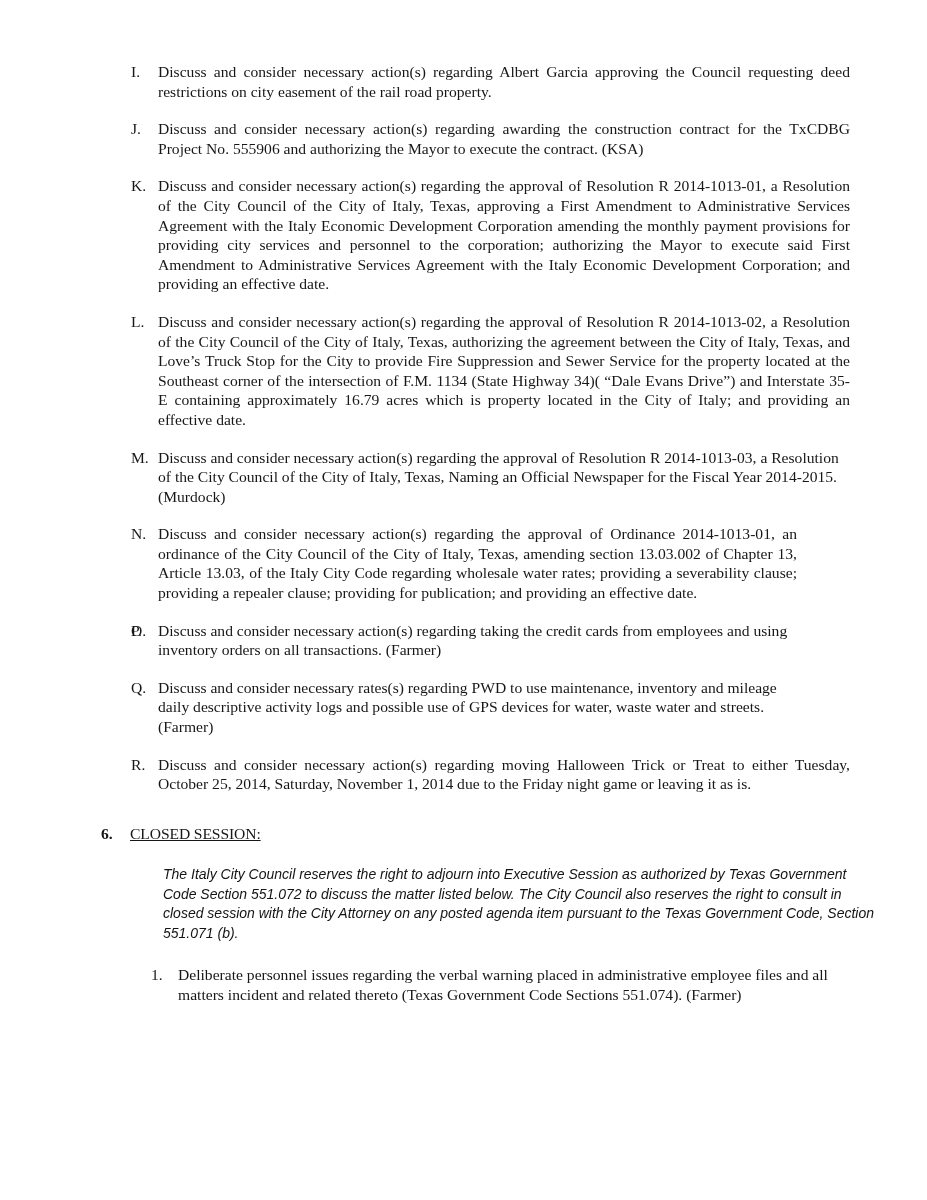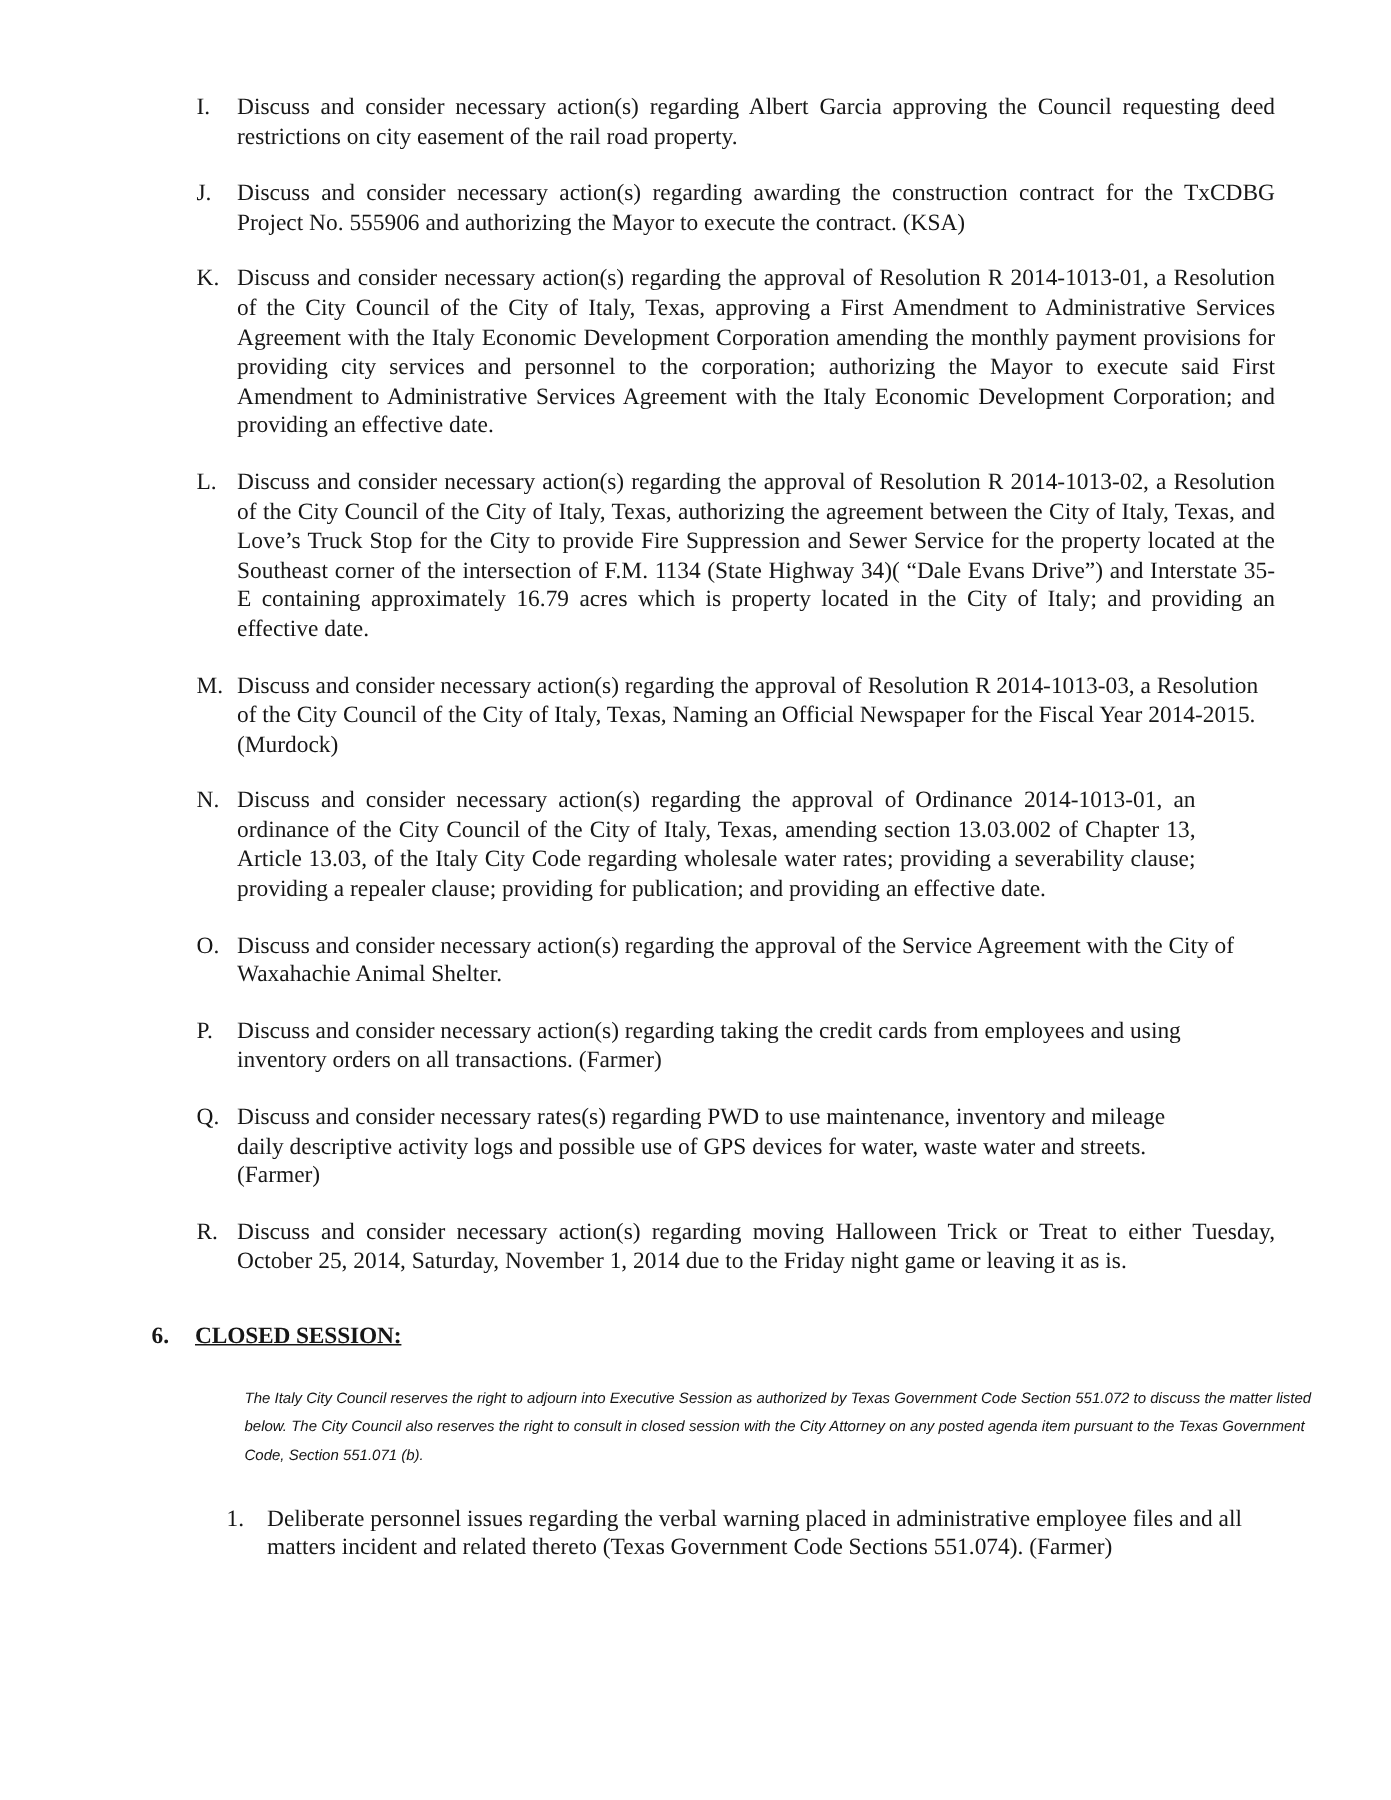--- a/index.html
+++ b/index.html
@@ -70,32 +70,32 @@
     font-weight: bold;
   }
   .section-heading .section-number {
     position: absolute;
     left: 101px;
     top: 0;
     font-weight: bold;
   }
   .section-heading .section-title {
     text-decoration: underline;
-    font-weight: bold;
+    font-weight: normal;
     letter-spacing: -0.1px;
   }
 
   
   .notice {
     margin: 22px 0 0 0;
     padding-left: 163px;
     padding-right: 48px;
     font-family: "Liberation Sans", "DejaVu Sans", sans-serif;
     font-style: italic;
-    font-size: 10px;
+    font-size: 14px;
     line-height: 19.4px;
     text-align: left;
     color: #141414;
   }
 
   
   .sub-list {
     margin: 22px 0 0 0;
     padding: 0;
     list-style: none;
@@ -149,21 +149,20 @@
       <span class="body">Discuss and consider necessary action(s) regarding the approval of Resolution R 2014-1013-03, a Resolution of the City Council of the City of Italy, Texas, Naming an Official Newspaper for the Fiscal Year 2014-2015. (Murdock)</span>
     </li>
 
     <li class="agenda-item narrow">
       <span class="marker">N.</span>
       <span class="body">Discuss and consider necessary action(s) regarding the approval of Ordinance 2014-1013-01, an ordinance of the City Council of the City of Italy, Texas, amending section 13.03.002 of Chapter 13, Article 13.03, of the Italy City Code regarding wholesale water rates; providing a severability clause; providing a repealer clause; providing for publication; and providing an effective date.</span>
     </li>
 
     <li class="agenda-item ragged">
       <span class="marker">O.</span>
-      <span class="body">Discuss and consider necessary action(s) regarding the approval of the Service Agreement with the City of Waxahachie Animal Shelter.</span>
     </li>
 
     <li class="agenda-item ragged">
       <span class="marker">P.</span>
       <span class="body">Discuss and consider necessary action(s) regarding taking the credit cards from employees and using inventory orders on all transactions. (Farmer)</span>
     </li>
 
     <li class="agenda-item ragged narrow">
       <span class="marker">Q.</span>
       <span class="body">Discuss and consider necessary rates(s) regarding PWD to use maintenance, inventory and mileage daily descriptive activity logs and possible use of GPS devices for water, waste water and streets. (Farmer)</span>

